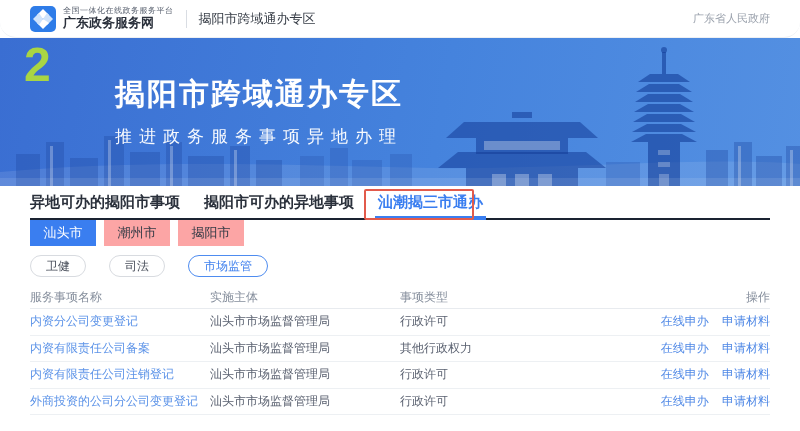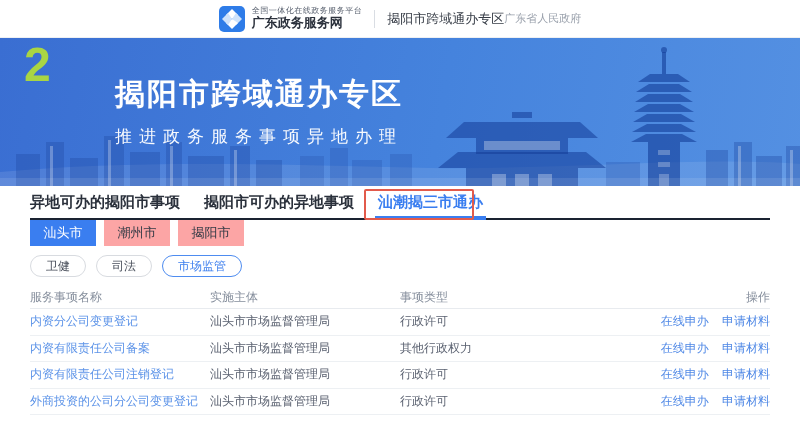--- a/index.html
+++ b/index.html
@@ -1,21 +1,21 @@
 <!DOCTYPE html>
 <html><head>
 <meta charset="utf-8">
 <style>
   * { margin:0; padding:0; box-sizing:border-box; }
   html,body { width:800px; height:431px; overflow:hidden; background:#fff;
     font-family:"Liberation Sans","DejaVu Sans",sans-serif; }
 
   
   .topbar { height:38px; background:#fff; border-bottom:1px solid #eef0f3;
-    display:flex; align-items:center; justify-content:center; padding:0 30px; }
+    display:flex; align-items:center; justify-content:space-between; padding:0 30px;border-radius:16px; }
   .topbar-left { display:flex; align-items:center; }
   .logo { width:26px; height:26px; display:block; }
   .brand { margin-left:7px; line-height:1.05; }
   .brand-tagline { font-size:8px; color:#5a6270; letter-spacing:.5px; }
   .brand-name { font-size:13px; font-weight:700; color:#2b313c; margin-top:1px; }
   .topbar-divider { width:1px; height:18px; background:#d9dde3; margin:0 12px; }
   .topbar-title { font-size:13px; color:#363c46; }
   .gov-link { font-size:11px; color:#9aa1ac; text-decoration:none; cursor:pointer; }
 
   
@@ -41,21 +41,21 @@
     height:4px; background:#3a7ef0; }
   .annotation-box { position:absolute; left:334px; top:3px; width:110px; height:31px;
     border:2px solid #e25a4b; border-radius:2px; pointer-events:none; }
 
   .city-row { display:flex; gap:8px; }
   .city-btn { min-width:66px; height:26px; display:inline-flex; align-items:center;
     justify-content:center; font-size:13px; padding:0 12px; cursor:pointer;
     background:#fca5a5; color:#333a45; border:none; }
   .city-btn.active { background:#3a7ef0; color:#fff; }
 
-  .pill-row { margin-top:9px; display:flex; gap:10px; }
+  .pill-row { margin-top:9px; display:flex; gap:23px; }
   .pill { height:22px; display:inline-flex; align-items:center; justify-content:center;
     padding:0 15px; font-size:12px; border:1px solid #d8dbe0; border-radius:12px;
     color:#4a505c; background:#fff; cursor:pointer; }
   .pill.active { border-color:#4e8cf0; color:#3f80ee; }
 
   
   .table { margin-top:9px; }
   .trow { display:flex; align-items:center; }
   .thead { height:23px; border-bottom:1px solid #e8ebef; }
   .thead .cell { font-size:12px; color:#858e9c; }

